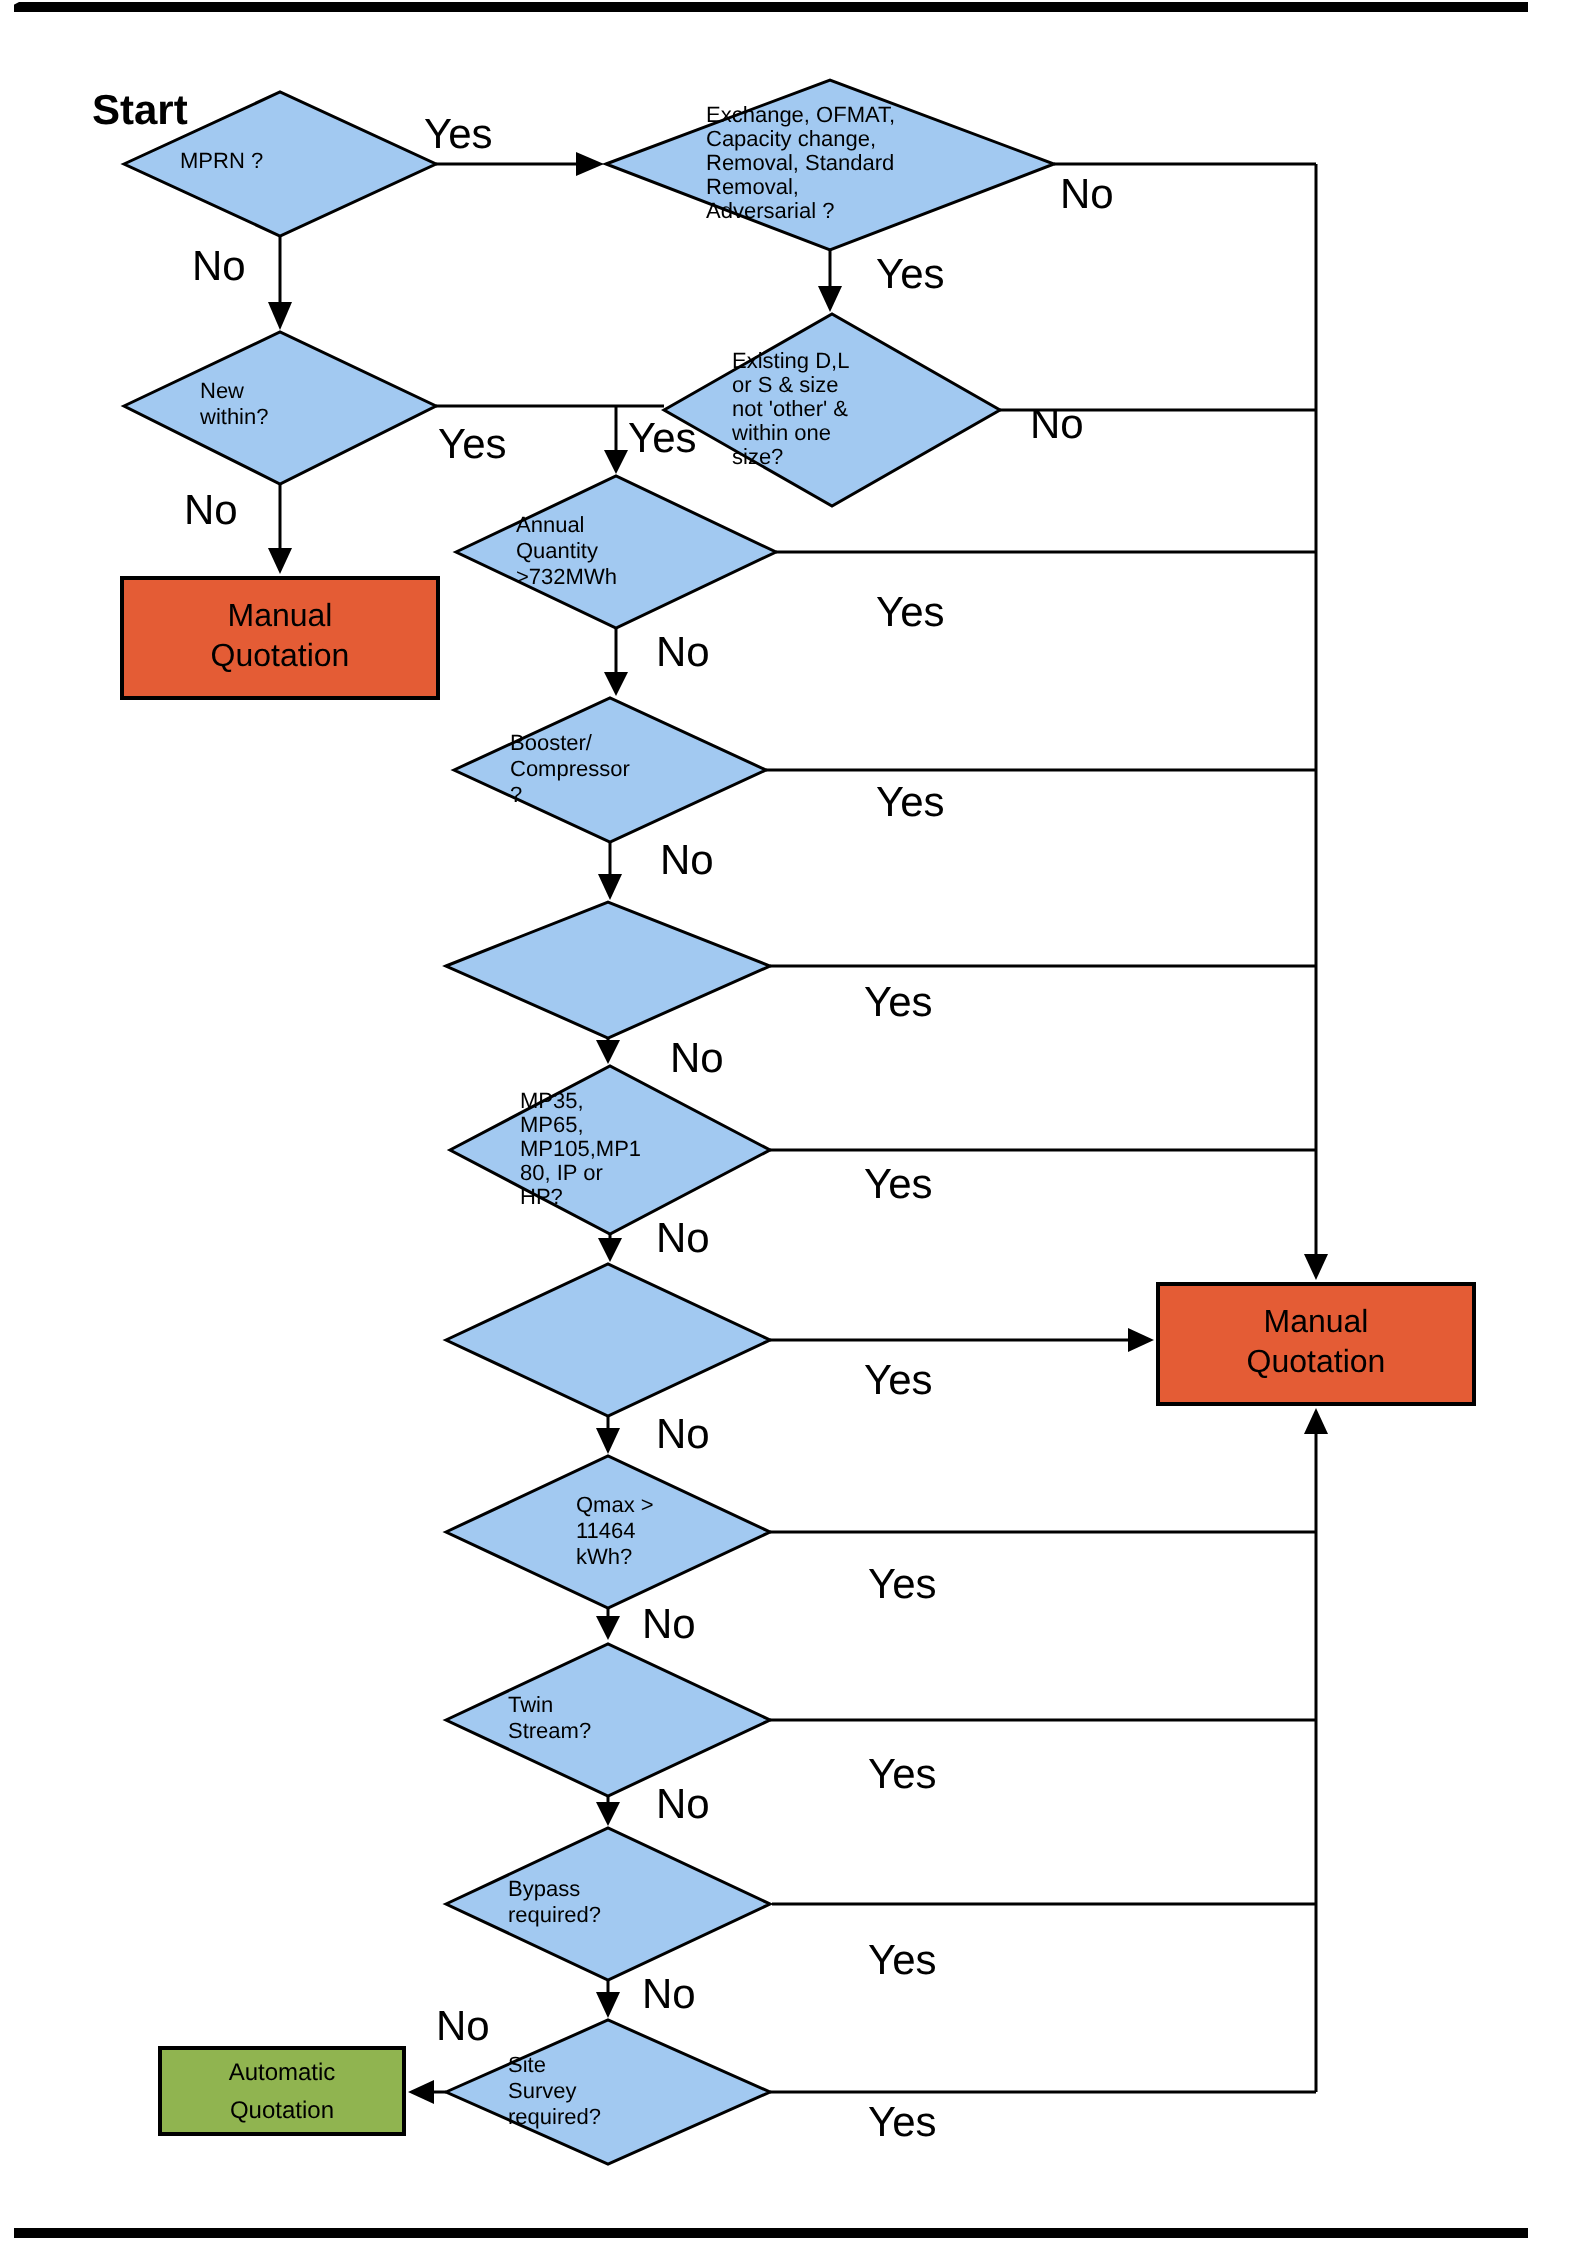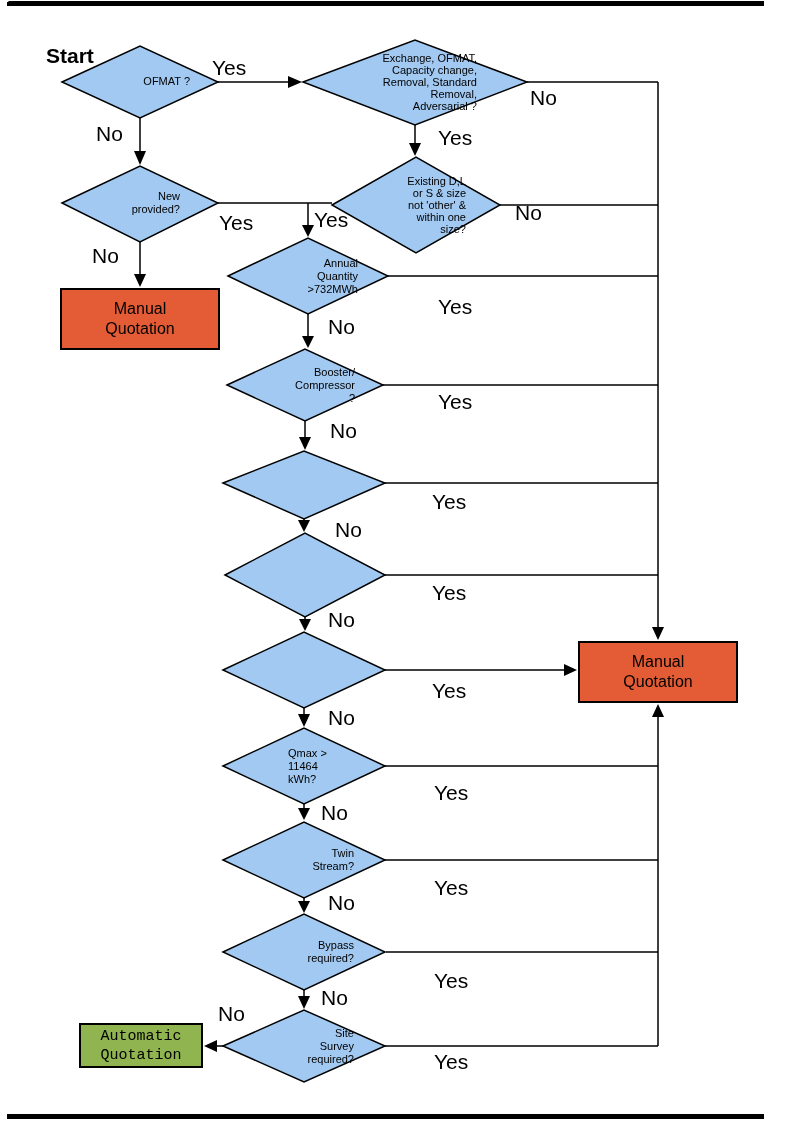--- a/index.html
+++ b/index.html
@@ -3,30 +3,30 @@
 <meta charset="utf-8">
 <style>
   html,body{margin:0;padding:0;background:#ffffff;}
   #page{
     position:relative;width:794px;height:1123px;background:#ffffff;overflow:hidden;
     font-family:"Liberation Sans",sans-serif;color:#000;border-radius:15px;
   }
   .rule{position:absolute;height:5px;background:#000;}
   #flow-svg{position:absolute;left:0;top:0;}
   .node-label{
-    position:absolute;font-size:11px;line-height:13px;text-align:right;
+    position:absolute;font-size:11px;line-height:13px;text-align:left;
     white-space:pre-line;color:#000;
   }
   .tight{line-height:12px;}
   .left-align{text-align:left;}
   .terminal{
     position:absolute;border:2px solid #000;display:flex;align-items:center;justify-content:center;
     text-align:center;white-space:pre-line;font-size:16px;line-height:20px;box-sizing:border-box;
   }
-  .terminal.small{font-size:15px;line-height:19px;font-family:Liberation Mono, monospace;}
+  .terminal.small{font-size:12px;line-height:19px;}
   .edge-label{position:absolute;font-size:21px;line-height:23px;color:#000;}
   .start-label{position:absolute;font-size:21px;font-weight:bold;color:#000;}
 </style>
 </head>
 <body>
 
 <div id="page">
 
   <div class="rule" style="left:7px;top:1px;width:757px;"></div>
   <div class="rule" style="left:7px;top:1114px;width:757px;"></div>
@@ -93,39 +93,44 @@
       <polygon points="223,670 304,632 385,670 304,708" fill="#A2C9F1"></polygon>
       <polygon points="223,766 304,728 385,766 304,804" fill="#A2C9F1"></polygon>
       <polygon points="223,860 304,822 385,860 304,898" fill="#A2C9F1"></polygon>
       <polygon points="223,952 304,914 385,952 304,990" fill="#A2C9F1"></polygon>
       <polygon points="223,1046 304,1010 385,1046 304,1082" fill="#A2C9F1"></polygon>
     </g>
   </svg>
 
   <div class="start-label" style="left:46px;top:44px;">Start</div>
 
-  <div class="node-label" style="left:90px;top:75px;width:100px;">OFMAT ?</div>
+  <div class="node-label" style="left:90px;top:75px;width:100px;">MPRN ?</div>
   <div class="node-label tight" style="left:353px;top:52px;width:124px;">Exchange, OFMAT,
 Capacity change,
 Removal, Standard
 Removal,
 Adversarial ?</div>
   <div class="node-label" style="left:100px;top:190px;width:80px;">New
-provided?</div>
+within?</div>
   <div class="node-label tight" style="left:366px;top:175px;width:100px;">Existing D,L
 or S &amp; size
 not 'other' &amp;
 within one
 size?</div>
   <div class="node-label" style="left:258px;top:257px;width:100px;">Annual
 Quantity
 &gt;732MWh</div>
   <div class="node-label" style="left:255px;top:366px;width:100px;">Booster/
 Compressor
 ?</div>
+  <div class="node-label tight" style="left:260px;top:545px;width:90px;">MP35,
+MP65,
+MP105,MP1
+80, IP or
+HP?</div>
   <div class="node-label left-align" style="left:272px;top:747px;width:70px;margin-left:16px;">Qmax &gt;
 11464
 kWh?</div>
   <div class="node-label" style="left:254px;top:847px;width:100px;">Twin
 Stream?</div>
   <div class="node-label" style="left:254px;top:939px;width:100px;">Bypass
 required?</div>
   <div class="node-label" style="left:254px;top:1027px;width:100px;">Site
 Survey
 required?</div>

